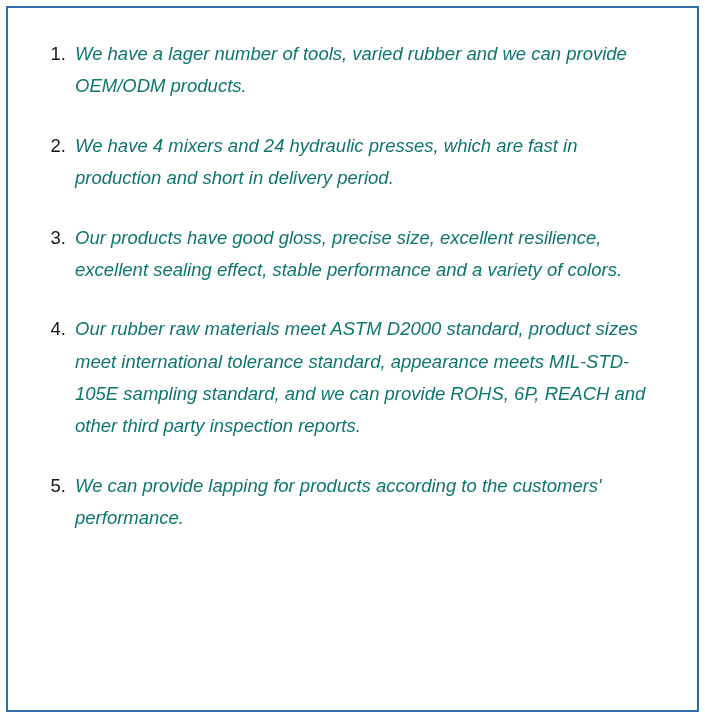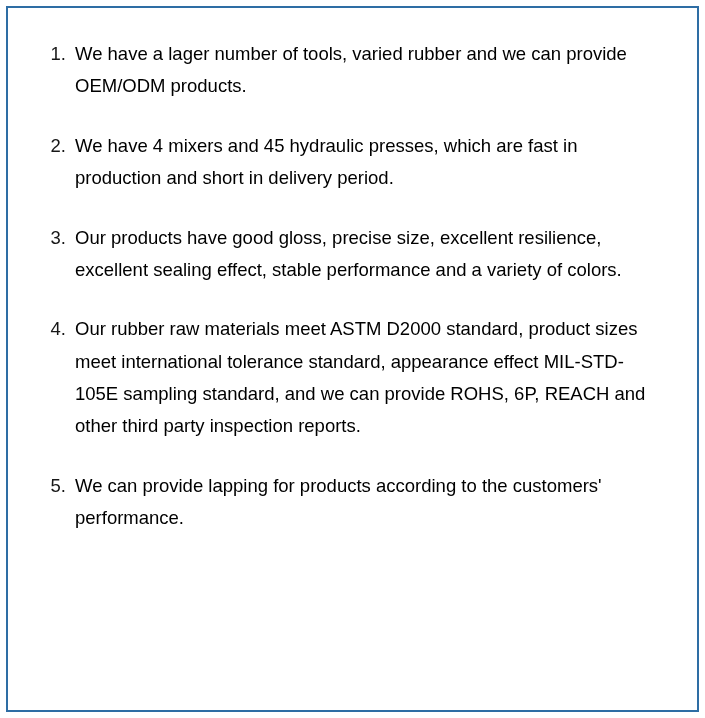--- a/index.html
+++ b/index.html
@@ -48,44 +48,45 @@
     flex: 0 0 auto;
     width: 30px;
     text-align: right;
     padding-right: 9px;
     color: #171717;
     font-size: 18.5px;
     line-height: 1.75;
   }
   .txt {
     flex: 1 1 auto;
-    color: #000000;
+    color: #0f766e;
+    font-style: italic;
   }
 </style>
 </head>
 <body>
 
 <div class="page">
   <div class="frame">
     <ol class="feature-list">
       <li>
         <span class="num">1.</span>
         <span class="txt">We have a lager number of tools, varied rubber and we can provide OEM/ODM products.</span>
       </li>
       <li>
         <span class="num">2.</span>
-        <span class="txt">We have 4 mixers and 45 hydraulic presses, which are fast in production and short in delivery period.</span>
+        <span class="txt">We have 4 mixers and 24 hydraulic presses, which are fast in production and short in delivery period.</span>
       </li>
       <li>
         <span class="num">3.</span>
         <span class="txt">Our products have good gloss, precise size, excellent resilience, excellent sealing effect, stable performance and a variety of colors.</span>
       </li>
       <li>
         <span class="num">4.</span>
-        <span class="txt">Our rubber raw materials meet ASTM D2000 standard, product sizes meet international tolerance standard, appearance effect MIL-STD-105E sampling standard, and we can provide ROHS, 6P, REACH and other third party inspection reports.</span>
+        <span class="txt">Our rubber raw materials meet ASTM D2000 standard, product sizes meet international tolerance standard, appearance meets MIL-STD-105E sampling standard, and we can provide ROHS, 6P, REACH and other third party inspection reports.</span>
       </li>
       <li>
         <span class="num">5.</span>
         <span class="txt">We can provide lapping for products according to the customers' performance.</span>
       </li>
     </ol>
   </div>
 </div>
 
 </body></html>

